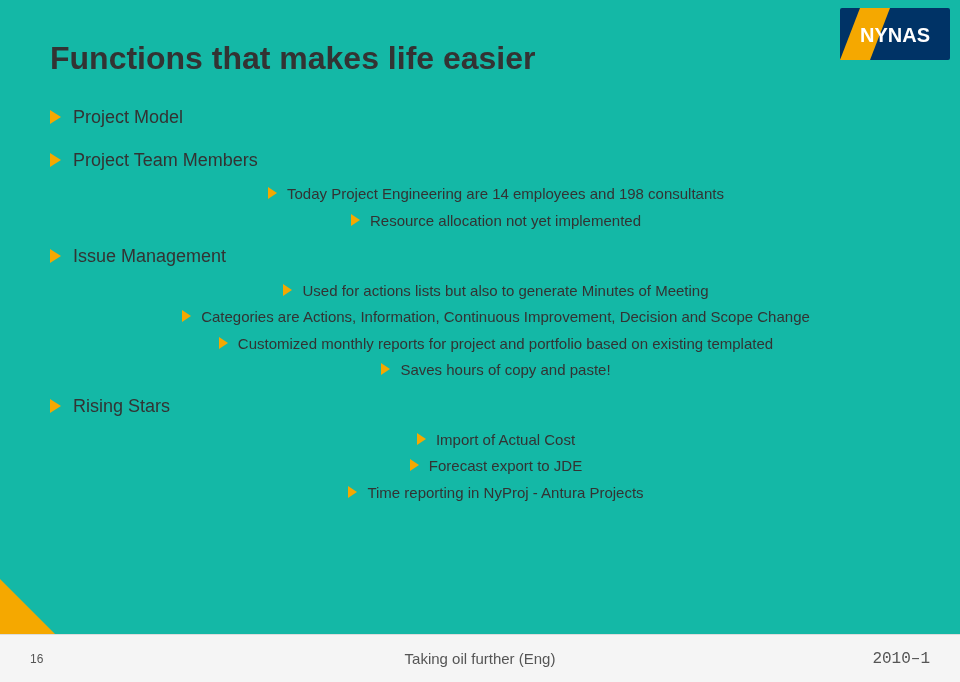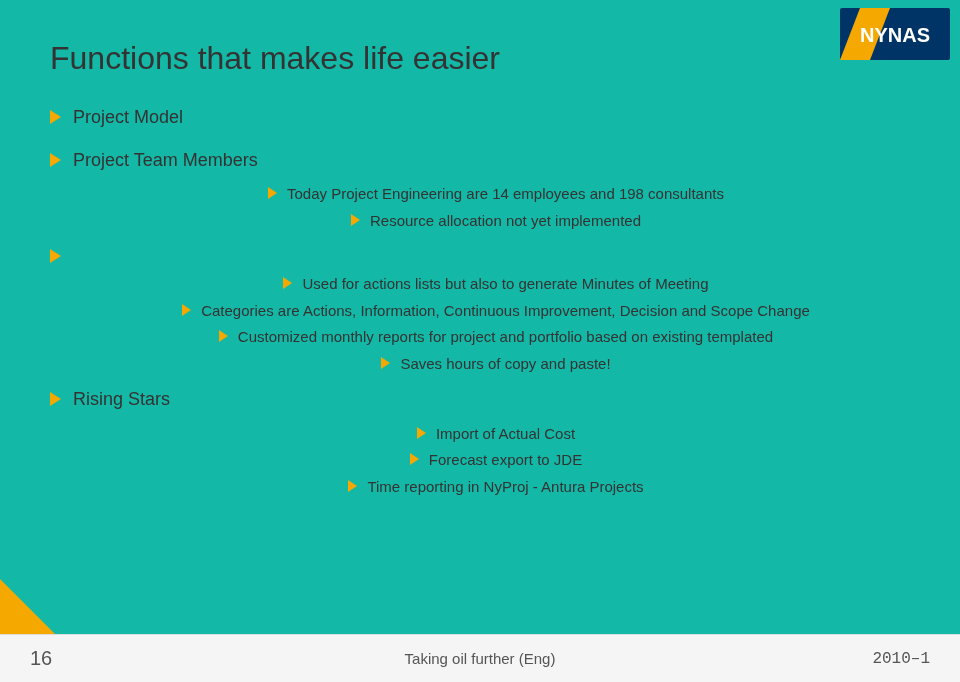--- a/index.html
+++ b/index.html
@@ -41,21 +41,21 @@
     
     .content {
       padding: 30px 50px 20px 50px;
       flex: 1;
       display: flex;
       flex-direction: column;
     }
 
     .main-title {
       font-size: 32px;
-      font-weight: 400;
+      font-weight: 700;
       color: #333333;
       margin-bottom: 28px;
       margin-top: 10px;
     }
 
     
     .bullet-level1 {
       display: flex;
       align-items: flex-start;
       margin-bottom: 10px;
@@ -115,21 +115,21 @@
       background: #f5f5f5;
       border-top: 1px solid #dddddd;
       display: flex;
       align-items: center;
       justify-content: space-between;
       padding: 0 30px;
       position: relative;
     }
 
     .footer-left {
-      font-size: 20px;
+      font-size: 12px;
       color: #555;
       font-weight: 400;
     }
 
     .footer-center {
       font-size: 15px;
       color: #555;
       position: absolute;
       left: 50%;
       transform: translateX(-50%);
@@ -186,20 +186,21 @@
       <div class="arrow-icon-l2"></div>
       <span class="bullet-text-l2">Today Project Engineering are 14 employees and 198 consultants</span>
     </div>
     <div class="bullet-level2">
       <div class="arrow-icon-l2"></div>
       <span class="bullet-text-l2">Resource allocation not yet implemented</span>
     </div>
 
     <div class="bullet-level1 section-gap">
       <div class="arrow-icon-l1"></div>
+      <span class="bullet-text-l1">Issue Management</span>
     </div>
     <div class="bullet-level2">
       <div class="arrow-icon-l2"></div>
       <span class="bullet-text-l2">Used for actions lists but also to generate Minutes of Meeting</span>
     </div>
     <div class="bullet-level2">
       <div class="arrow-icon-l2"></div>
       <span class="bullet-text-l2">Categories are Actions, Information, Continuous Improvement, Decision and Scope Change</span>
     </div>
 

